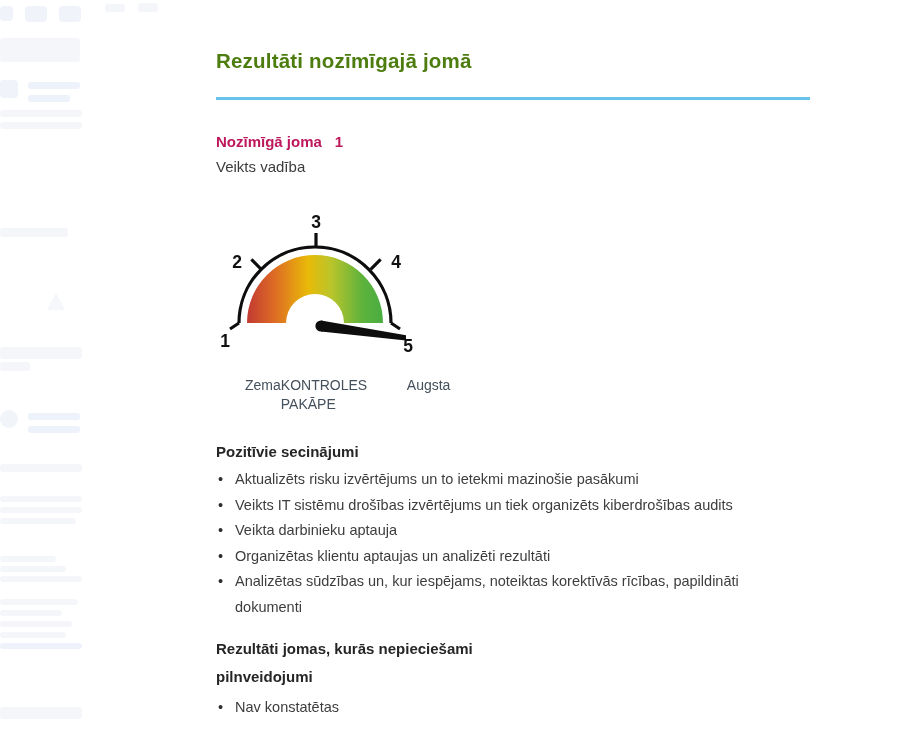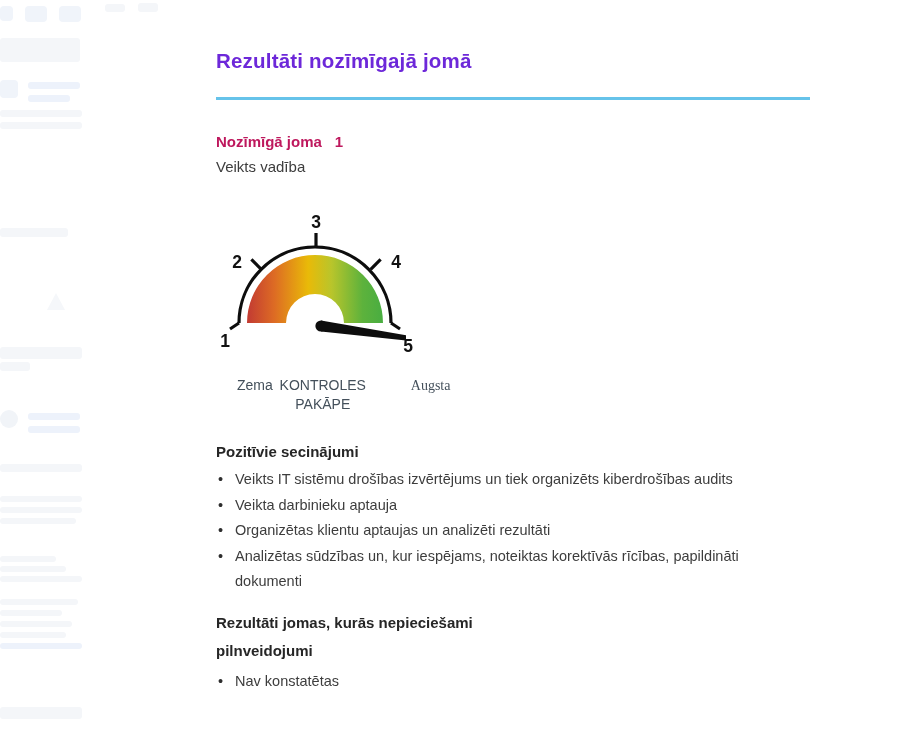--- a/index.html
+++ b/index.html
@@ -12,33 +12,33 @@
   .ghost{position:absolute;left:0;top:0;width:190px;height:732px;pointer-events:none;}
   .gb{position:absolute;border-radius:3px;background:#f4f6f9;}
   .gb.blue{background:#edf2fb;}
   .gb.icon{background:#f0f4fa;border-radius:4px;}
   .gb.circle{border-radius:50%;background:#f1f4f8;}
   .g-tri{position:absolute;width:0;height:0;background:none;
          border-left:9px solid transparent;border-right:9px solid transparent;
          border-bottom:17px solid #f5f7fa;}
   
   .content{position:absolute;left:216px;top:0;width:600px;}
-  .page-title{margin:49px 0 0 0;font-size:20.5px;line-height:24px;font-weight:bold;color:#6d28d9;letter-spacing:.2px;}
+  .page-title{margin:49px 0 0 0;font-size:20.5px;line-height:24px;font-weight:bold;color:#4d7c0f;letter-spacing:.2px;}
   .divider{height:3px;width:594px;background:#66c3ea;margin-top:24px;}
   .area-line{margin-top:31px;font-size:15px;line-height:22px;font-weight:bold;color:#be185d;}
   .area-number{margin-left:13px;}
   .area-name{font-size:15px;line-height:22px;color:#3d3d3d;margin-top:3px;}
   
   .gauge-wrap{margin:33px 0 0 -6px;width:212px;}
   .gauge-svg{display:block;}
   .gauge-labels{display:flex;align-items:flex-start;margin:20px 0 0 21px;
                 font-size:14px;line-height:19px;color:#44505b;}
-  .lbl-min{white-space:nowrap;}
-  .lbl-center{width:100px;text-align:center;}
-  .lbl-max{margin-left:38px;white-space:nowrap;font-family:Liberation Serif, serif;}
+  .lbl-min{white-space:nowrap;margin-left:8px;}
+  .lbl-center{width:100px;}
+  .lbl-max{margin-left:26px;white-space:nowrap;}
   
   .section-heading{margin:27px 0 0 0;font-size:15px;line-height:22px;font-weight:bold;color:#262626;}
   .section-heading.narrow{max-width:320px;line-height:28px;margin-top:14px;}
   ul.bullets{list-style:none;margin:4px 0 0 0;padding:0;width:585px;}
   ul.bullets li{position:relative;padding-left:19px;font-size:14.5px;line-height:25.6px;color:#3d3d3d;}
   ul.bullets li::before{content:"\2022";position:absolute;left:2px;top:0;font-size:14.5px;color:#2e2e2e;}
 </style>
 </head>
 <body>
 
@@ -127,20 +127,21 @@
   </div>
 
   <div class="gauge-labels">
     <span class="lbl-min">Zema</span>
     <span class="lbl-center">KONTROLES PAKĀPE</span>
     <span class="lbl-max">Augsta</span>
   </div>
 
   <h2 class="section-heading">Pozitīvie secinājumi</h2>
   <ul class="bullets">
+    <li>Aktualizēts risku izvērtējums un to ietekmi mazinošie pasākumi</li>
     <li>Veikts IT sistēmu drošības izvērtējums un tiek organizēts kiberdrošības audits</li>
     <li>Veikta darbinieku aptauja</li>
     <li>Organizētas klientu aptaujas un analizēti rezultāti</li>
     <li>Analizētas sūdzības un, kur iespējams, noteiktas korektīvās rīcības, papildināti dokumenti</li>
   </ul>
 
   <h2 class="section-heading narrow">Rezultāti jomas, kurās nepieciešami pilnveidojumi</h2>
   <ul class="bullets">
     <li>Nav konstatētas</li>
   </ul>

